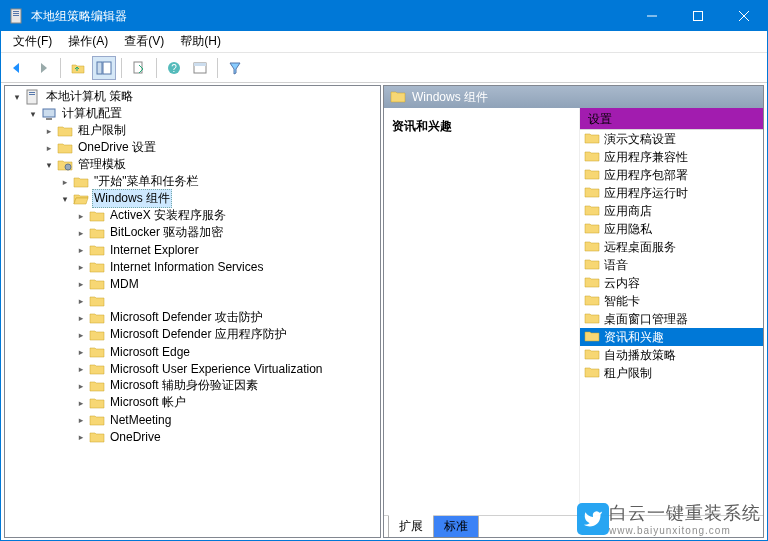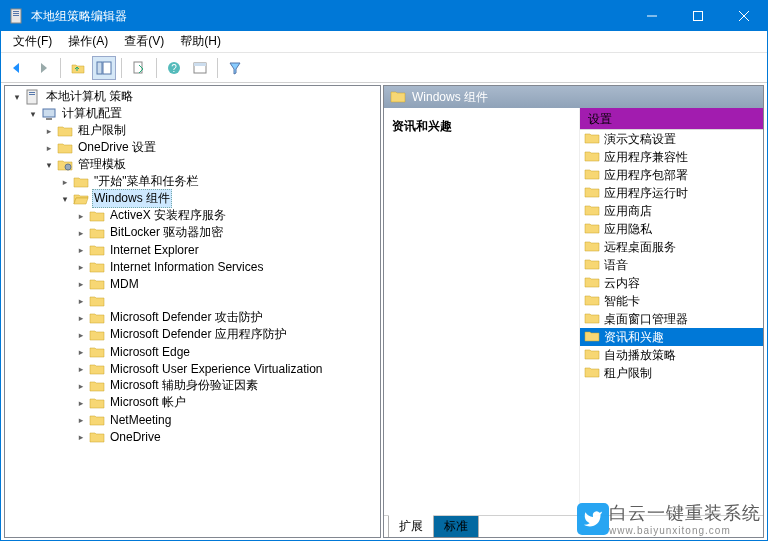--- a/index.html
+++ b/index.html
@@ -40,21 +40,21 @@
 .rbody { flex: 1; display: flex; overflow: hidden; }
 .rdesc { width: 195px; padding: 10px 8px; font-size: 12px; font-weight: bold; }
 .rlist-wrap { flex: 1; display: flex; flex-direction: column; border-left: 1px solid #eee; }
 .rlist-hdr { height: 22px; border-bottom: 1px solid #d8d8d8; font-size: 12px; padding: 3px 8px; background: #a21caf; }
 .rlist { flex: 1; overflow: auto; text-align: right; }
 .ritem { display: flex; align-items: center; height: 18px; font-size: 12px; padding: 0 4px; gap: 4px; }
 .ritem.selected { background: #0078d7; color: #fff; }
 
 
 .rtabs { height: 22px; display: flex; align-items: flex-end; padding-left: 4px; font-size: 12px; border-top: 1px solid #d0d0d0; }
-.rtab { padding: 2px 10px; border: 1px solid #b0b0b0; border-top: none; background: #0369a1; margin-right: -1px; position: relative; top: 1px; }
+.rtab { padding: 2px 10px; border: 1px solid #b0b0b0; border-top: none; background: #3b82f6; margin-right: -1px; position: relative; top: 1px; }
 .rtab.active { background: #fff; border-top: 1px solid #fff; }
 
 
 .folder-svg { fill: #f7d774; stroke: #c9a227; stroke-width: 0.5; }
 .folder-open-svg { fill: #f7d774; stroke: #c9a227; stroke-width: 0.5; }
 
 
 .watermark { position: absolute; right: 6px; bottom: 4px; display: flex; align-items: center; opacity: 0.95; }
 .watermark .logo { width: 32px; height: 32px; background: #1da1f2; border-radius: 5px; display: flex; align-items: center; justify-content: center; }
 .watermark .txt-cn { font-size: 18px; color: #555; letter-spacing: 1px; font-weight: 500; }

